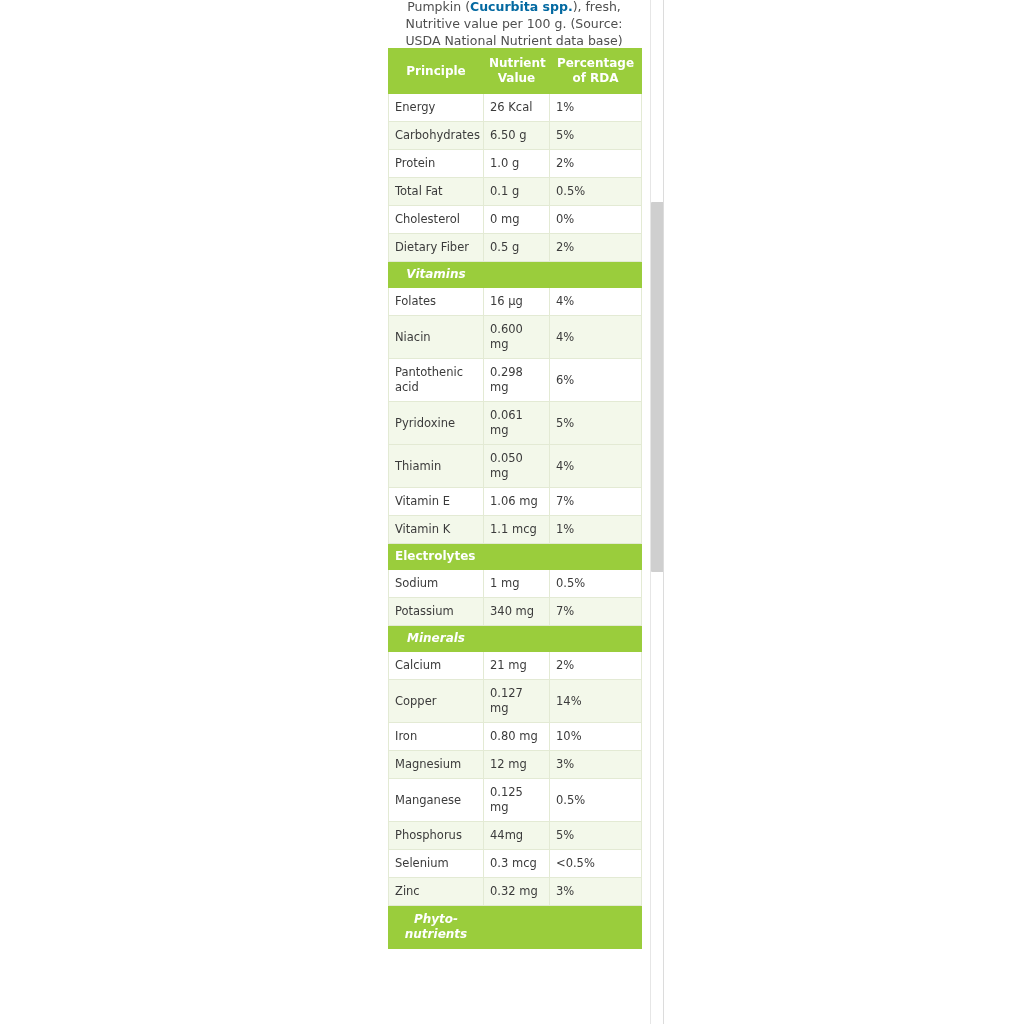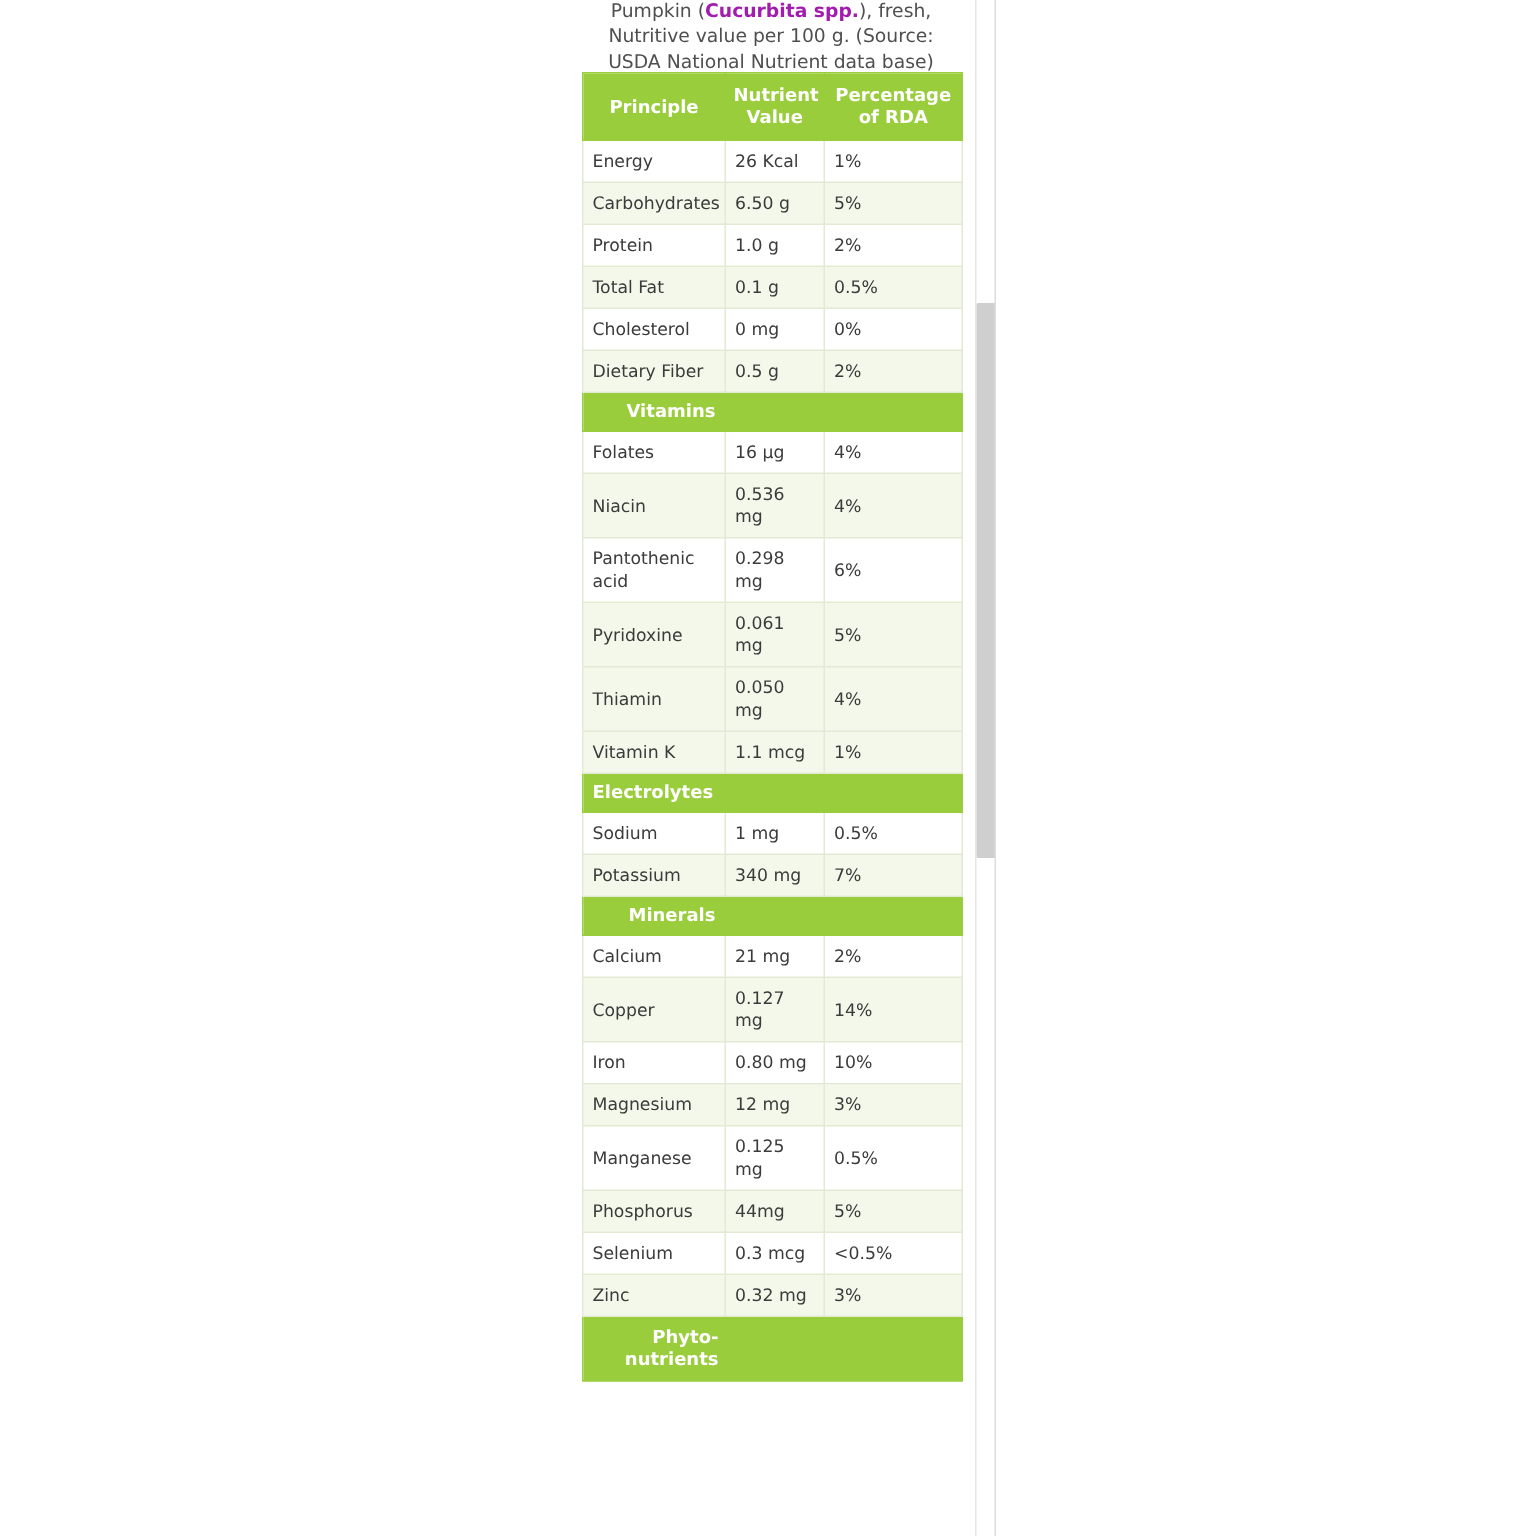--- a/index.html
+++ b/index.html
@@ -22,21 +22,21 @@
   .caption {
     position: absolute;
     left: 388px;
     top: -2px;
     width: 252px;
     text-align: center;
     font-size: 12.5px;
     line-height: 17px;
     color: #4f4f4f;
   }
-  .caption b { color: #a21caf; }
+  .caption b { color: #0369a1; }
 
   
   .nut-table {
     position: absolute;
     left: 388px;
     top: 48px;
     width: 253px;
     border-collapse: collapse;
     font-size: 11.5px;
     color: #3b3b3b;
@@ -70,21 +70,22 @@
   
   .section-row td {
     background: #9acd3c;
     color: #ffffff;
     font-weight: bold;
     font-size: 12px;
     border: 1px solid #9acd3c;
     padding: 5px 6px;
   }
   .section-row td.label-center {
-    text-align: right;
+    text-align: center;
+    font-style: italic;
   }
   .section-row td.blank {
     background: #9acd3c;
   }
   .section-two-line td.label-center {
     line-height: 15px;
     padding: 6px 4px;
   }
 
   
@@ -175,38 +176,43 @@
           <td class="blank"></td>
           <td class="blank"></td>
         </tr>
         <tr class="">
           <td>Folates</td>
           <td>16 µg</td>
           <td>4%</td>
         </tr>
         <tr class="alt">
           <td>Niacin</td>
-          <td>0.536 mg</td>
+          <td>0.600 mg</td>
           <td>4%</td>
         </tr>
         <tr class="">
           <td>Pantothenic acid</td>
           <td>0.298 mg</td>
           <td>6%</td>
         </tr>
         <tr class="alt">
           <td>Pyridoxine</td>
           <td>0.061 mg</td>
           <td>5%</td>
         </tr>
         <tr class="alt">
           <td>Thiamin</td>
           <td>0.050 mg</td>
           <td>4%</td>
         </tr>
+        <tr class="">
+          <td>Vitamin E</td>
+          <td>1.06 mg</td>
+          <td>7%</td>
+        </tr>
         <tr class="alt">
           <td>Vitamin K</td>
           <td>1.1 mcg</td>
           <td>1%</td>
         </tr>
         <tr class="section-row">
           <td class="" colspan="3">Electrolytes</td>
         </tr>
         <tr class="">
           <td>Sodium</td>

